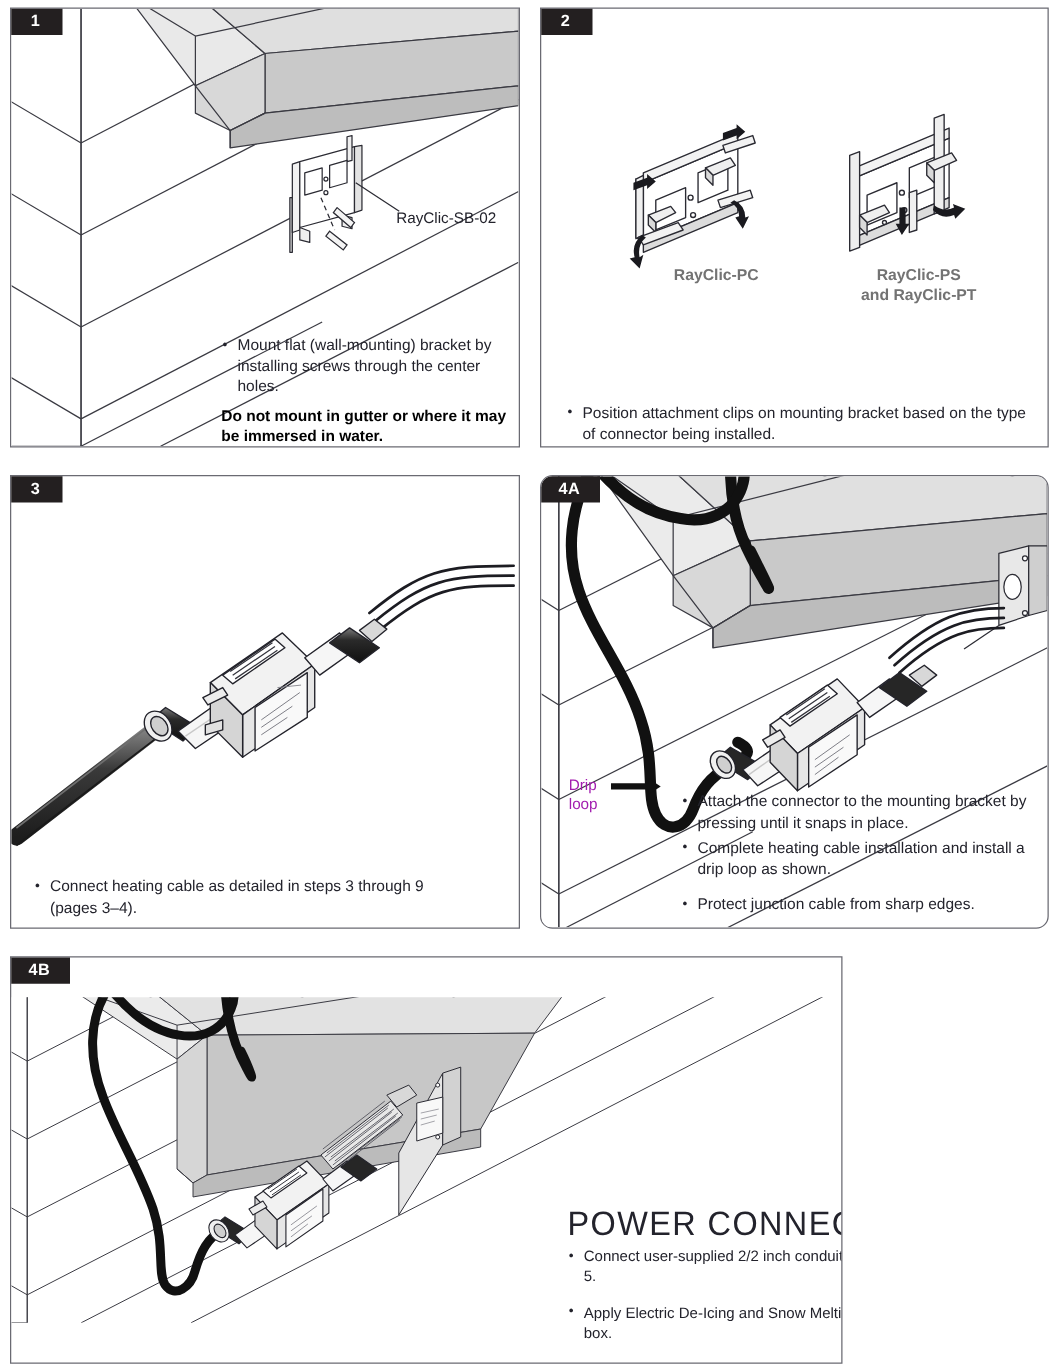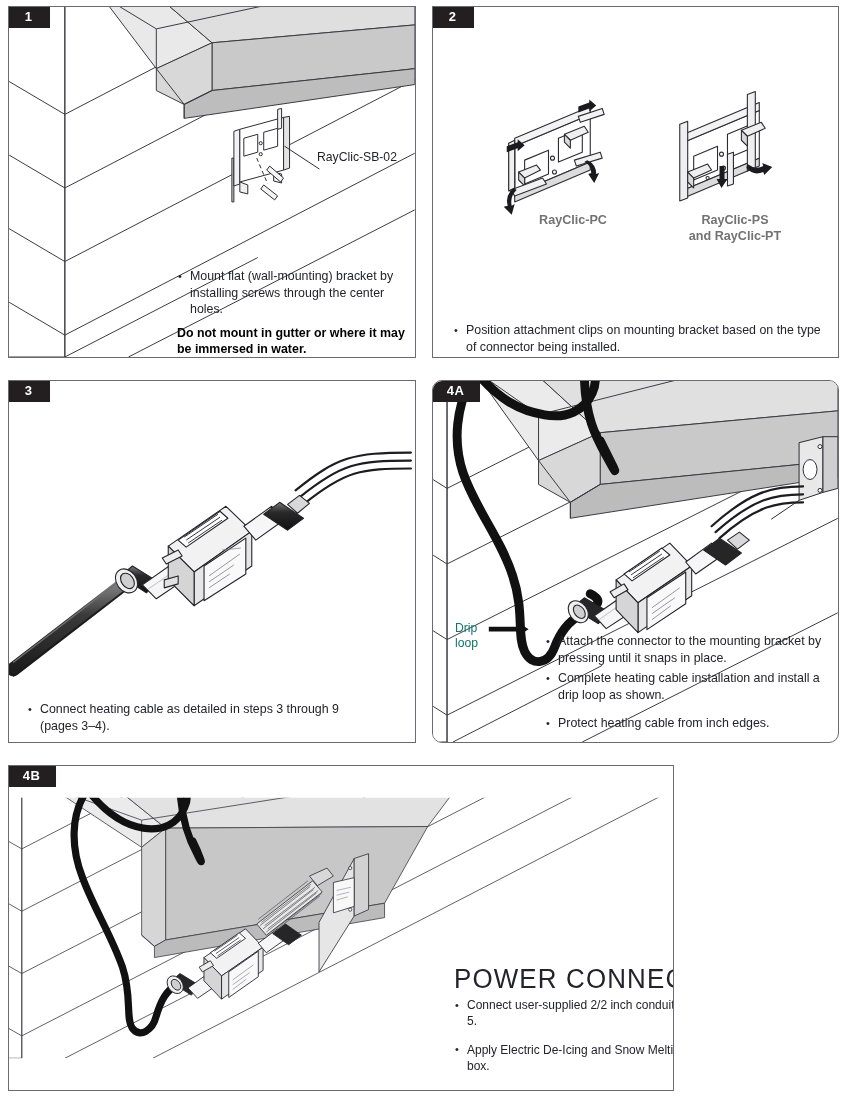--- a/index.html
+++ b/index.html
@@ -106,21 +106,21 @@
     color: #737373;
     text-align: center;
     line-height: 15.5px;
     z-index: 25;
     white-space: pre-line;
   }
   .drip-label {
     position: absolute;
     font-size: 12.2px;
     line-height: 14.5px;
-    color: #0f766e;
+    color: #a21caf;
     z-index: 26;
   }
 
   
   #power-block {
     position: absolute;
     left: 445px; top: 198px;
     width: 380px;
     z-index: 25;
   }
@@ -199,21 +199,21 @@
         <polygon points="262,160 276,172 273,176 259,164"></polygon>
         <polygon points="256,179 270,190 267,194 253,183"></polygon>
       </g>
       <path d="M249,152 L260,178" stroke="#2b2b33" stroke-width="1" fill="none" stroke-dasharray="4 3"></path>
 
       <path d="M277,140 L312,163" stroke="#2b2b33" stroke-width="1" fill="none"></path>
     </svg>
 
     <div class="badge w1">1</div>
 
-    <span class="part-label" style="left:308px; top:143px;text-align:right;">RayClic-SB-02</span>
+    <span class="part-label" style="left:308px; top:160px;text-align:right;">RayClic-SB-02</span>
 
     <div class="callout" style="left:168px; top:249px; width:232px;">
       <ul class="bullet-list">
         <li>Mount flat (wall-mounting) bracket by installing screws through the center holes.</li>
       </ul>
       <div class="warning">Do not mount in gutter or where it may be immersed in water.</div>
     </div>
   </div>
 
   <div class="panel" id="panel-2">
@@ -465,21 +465,21 @@
 
     <div class="badge w2">4A</div>
 
     <span class="drip-label" style="left: 22px; top: 240px; white-space: pre-line;">Drip
 loop</span>
 
     <div class="callout" style="left:112px; top:252px; width:282px;">
       <ul class="bullet-list">
         <li>Attach the connector to the mounting bracket by pressing until it snaps in place.</li>
         <li>Complete heating cable installation and install a drip loop as shown.</li>
-        <li>Protect heating cable from inch edges.</li>
+        <li>Protect junction cable from sharp edges.</li>
       </ul>
     </div>
   </div>
 
   <div class="panel" id="panel-4b">
 
     <svg class="panel-art" viewBox="0 0 831 326">
       <defs>
         <clipPath id="clip4b">
             <rect x="0" y="0" width="831" height="326"></rect>

